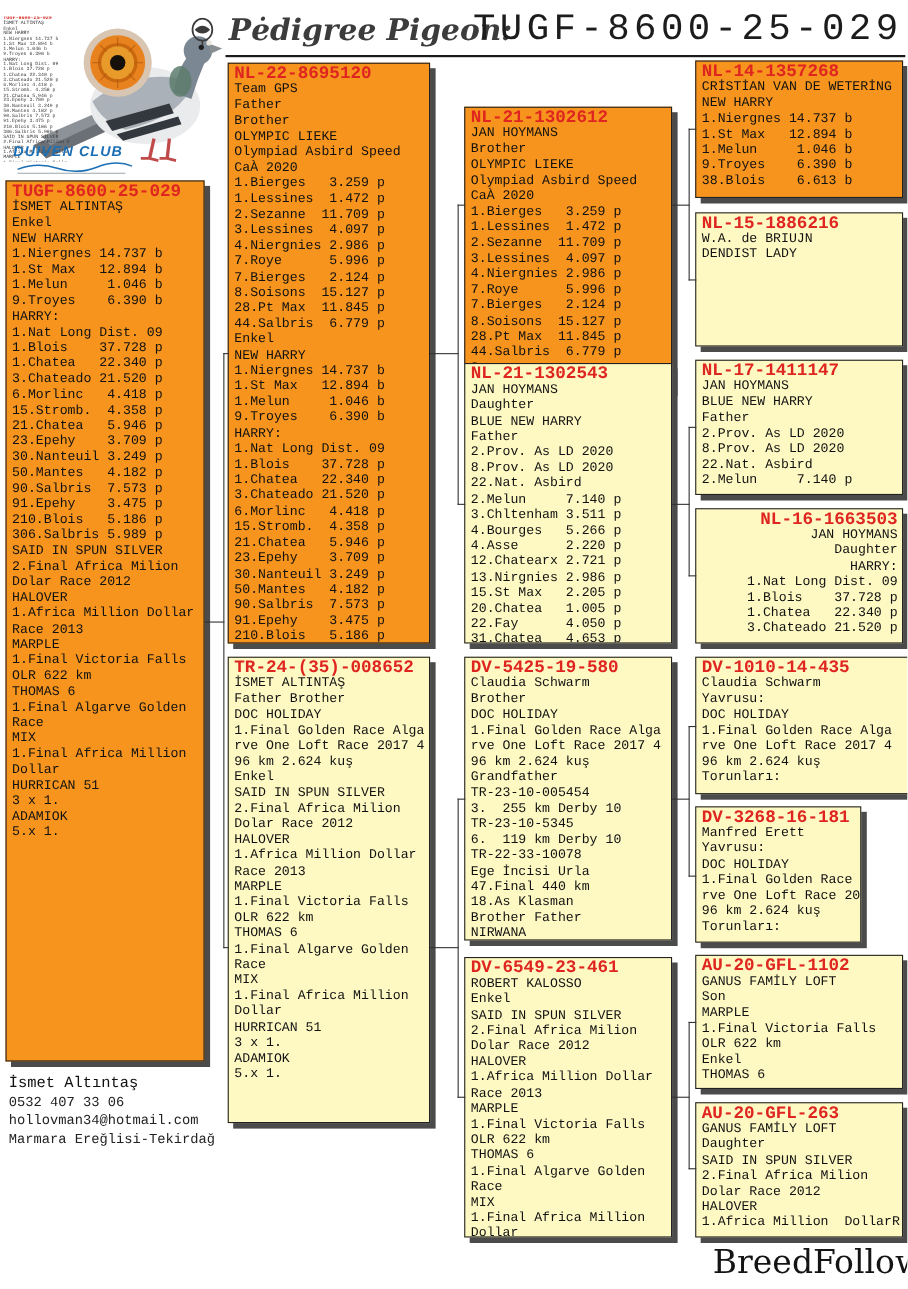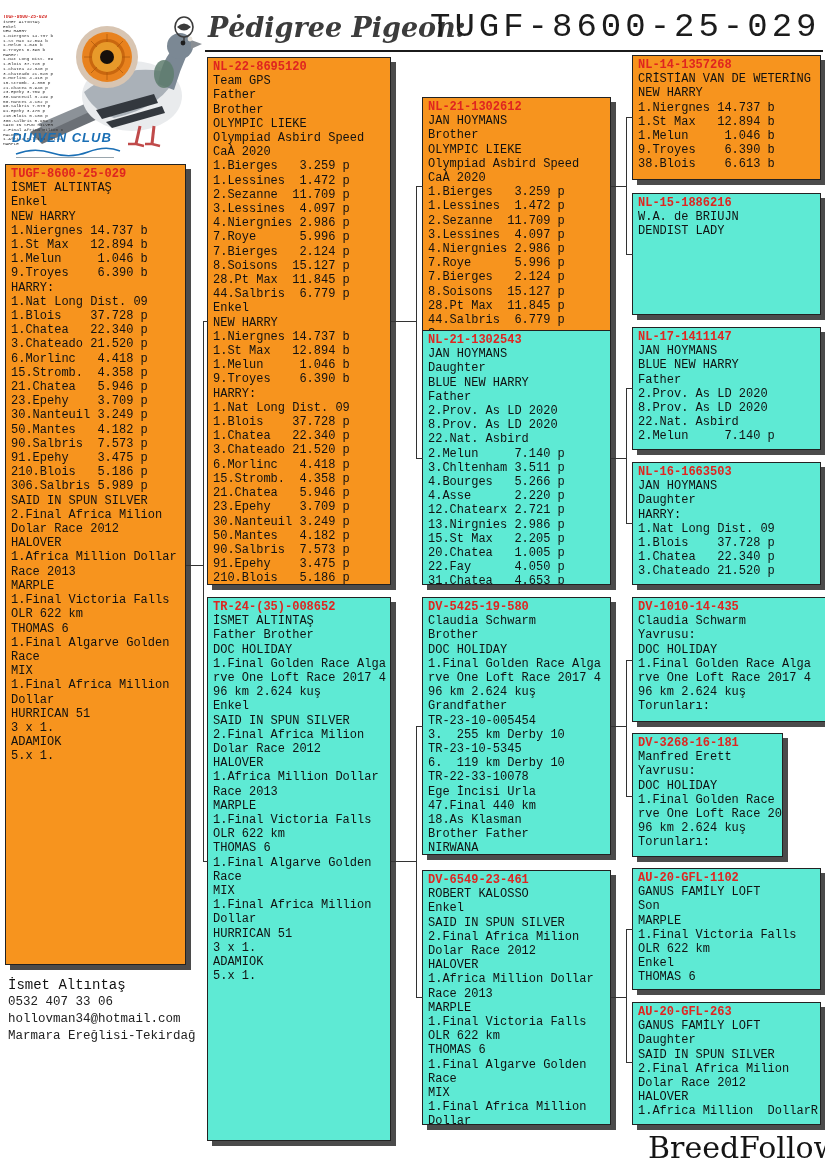--- a/index.html
+++ b/index.html
@@ -8,23 +8,23 @@
         --orange:#F7941E; --idred:#DF2520; --clubblue:#1A6FB5;}
   .abs{position:absolute;}
   
   .ped-label{left:208px;top:12px;font-family:"DejaVu Serif","Liberation Serif",serif;
              font-style:italic;font-weight:700;font-size:27px;color:#3c3c3c;}
   .ring-title{left:430px;top:8px;font-family:"Liberation Mono","DejaVu Sans Mono",monospace;
               font-size:34px;letter-spacing:4px;color:#1c1c1c;}
   .header-rule{left:205px;top:50px;width:618px;height:2px;background:#1b1b1b;}
   
   .box{position:absolute;border:1px solid #222;box-shadow:5px 5px 0 #4b4b4b;
-       padding:2px 4px 0 5px;box-sizing:border-box;background:#5eead4;overflow:hidden;}
+       padding:2px 4px 0 5px;box-sizing:border-box;background:#fef9c3;overflow:hidden;}
   .box.orange{background:var(--orange);}
-  .box-id{color:var(--idred);font-size:12px;line-height:14.2px;white-space:pre;font-weight:bold;}
+  .box-id{color:var(--idred);font-size:16px;line-height:14.2px;white-space:pre;font-weight:bold;}
   .box-body{color:#111;font-size:12px;line-height:14.2px;white-space:pre;}
   
   .cline{position:absolute;background:#333;}
   
   #photo{left:0;top:12px;width:198px;height:158px;padding-left:12px;}
   .micro{left:3px;top:3px;width:60px;height:132px;overflow:hidden;}
   .micro-title{color:#d42520;font-size:4.6px;line-height:4.8px;white-space:pre;font-weight:bold;}
   .micro-body{color:#333;font-size:4.4px;line-height:4.7px;white-space:pre;}
   .club{left:12px;top:118px;color:var(--clubblue);font-family:"Liberation Sans","DejaVu Sans",sans-serif;
         font-weight:bold;font-size:13px;letter-spacing:1px;font-style:italic;}
@@ -209,21 +209,21 @@
 6.Morlinc   4.418 p
 15.Stromb.  4.358 p
 21.Chatea   5.946 p
 23.Epehy    3.709 p
 30.Nanteuil 3.249 p
 50.Mantes   4.182 p
 90.Salbris  7.573 p
 91.Epehy    3.475 p
 210.Blois   5.186 p</div>
   </div>
-  <div class="box" style="left:207px;top:597px;width:184px;height:544px;">
+  <div class="box" style="left:207px;top:597px;width:184px;height:424px;">
     <div class="box-id">TR-24-(35)-008652</div>
     <div class="box-body">İSMET ALTINTAŞ
 Father Brother
 DOC HOLIDAY
 1.Final Golden Race Alga
 rve One Loft Race 2017 4
 96 km 2.624 kuş
 Enkel
 SAID IN SPUN SILVER
 2.Final Africa Milion
@@ -345,21 +345,21 @@
   <div class="box" style="left:632px;top:327px;width:189px;height:123px;">
     <div class="box-id">NL-17-1411147</div>
     <div class="box-body">JAN HOYMANS
 BLUE NEW HARRY
 Father
 2.Prov. As LD 2020
 8.Prov. As LD 2020
 22.Nat. Asbird
 2.Melun     7.140 p</div>
   </div>
-  <div class="box" style="left:632px;top:462px;width:189px;height:123px;">
+  <div class="box" style="left:632px;top:462px;width:189px;height:123px;text-align:right;">
     <div class="box-id">NL-16-1663503</div>
     <div class="box-body">JAN HOYMANS
 Daughter
 HARRY:
 1.Nat Long Dist. 09
 1.Blois    37.728 p
 1.Chatea   22.340 p
 3.Chateado 21.520 p</div>
   </div>
   <div class="box" style="left:632px;top:597px;width:221px;height:125px;">

